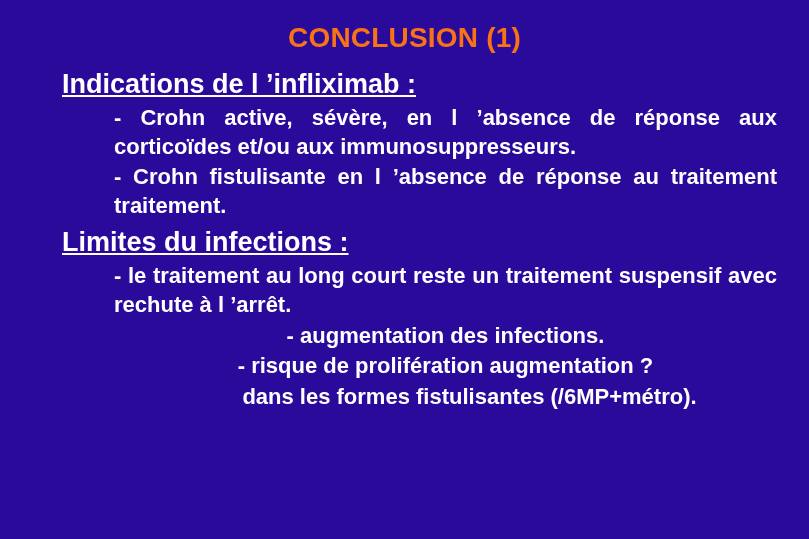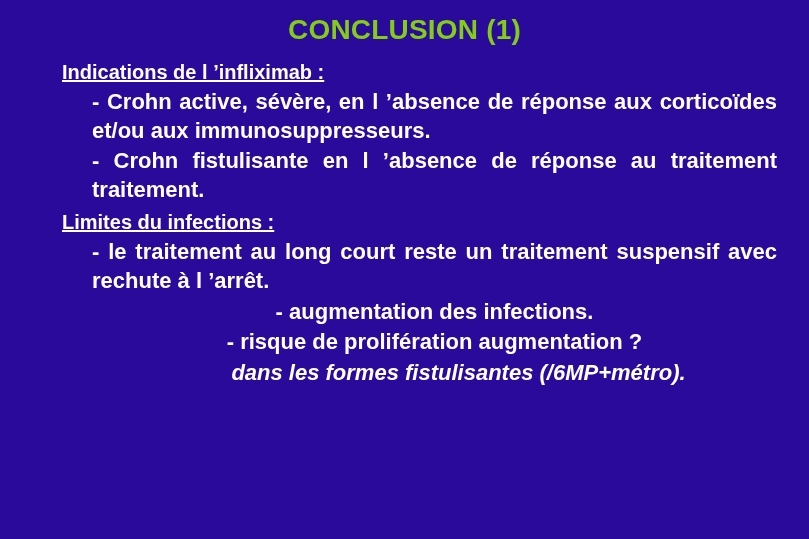--- a/index.html
+++ b/index.html
@@ -14,53 +14,52 @@
     overflow: hidden;
   }
   .slide {
     position: relative;
     width: 809px;
     height: 539px;
     background: #2A0A9B;
     box-sizing: border-box;
   }
   .slide-title {
-    color: #84cc16;
+    color: #f97316;
     font-size: 28px;
     font-weight: bold;
     text-align: center;
-    padding-top: 14px;
+    padding-top: 22px;
     letter-spacing: 0.2px;
   }
   .body {
     padding: 8px 14px 0 14px;
     color: #FFFFFF;
   }
   .section-head {
-    font-size: 20px;
+    font-size: 27px;
     font-weight: bold;
     color: #FFFFFF;
     text-decoration: underline;
     margin: 7px 0 4px 48px;
   }
   .bullet {
     font-size: 22px;
     font-weight: bold;
     color: #FFFFFF;
-    margin: 0 18px 2px 78px;
+    margin: 0 18px 2px 100px;
     line-height: 1.30;
     text-align: justify;
   }
   .bullet.nojustify {
     text-align: center;
   }
   .bullet .indent-line {
     display: block;
     margin-left: 48px;
-    font-style: italic;
   }
 </style>
 </head>
 <body>
 
 <div class="slide">
 
   <div class="slide-title">CONCLUSION (1)</div>
 
   <div class="body">

